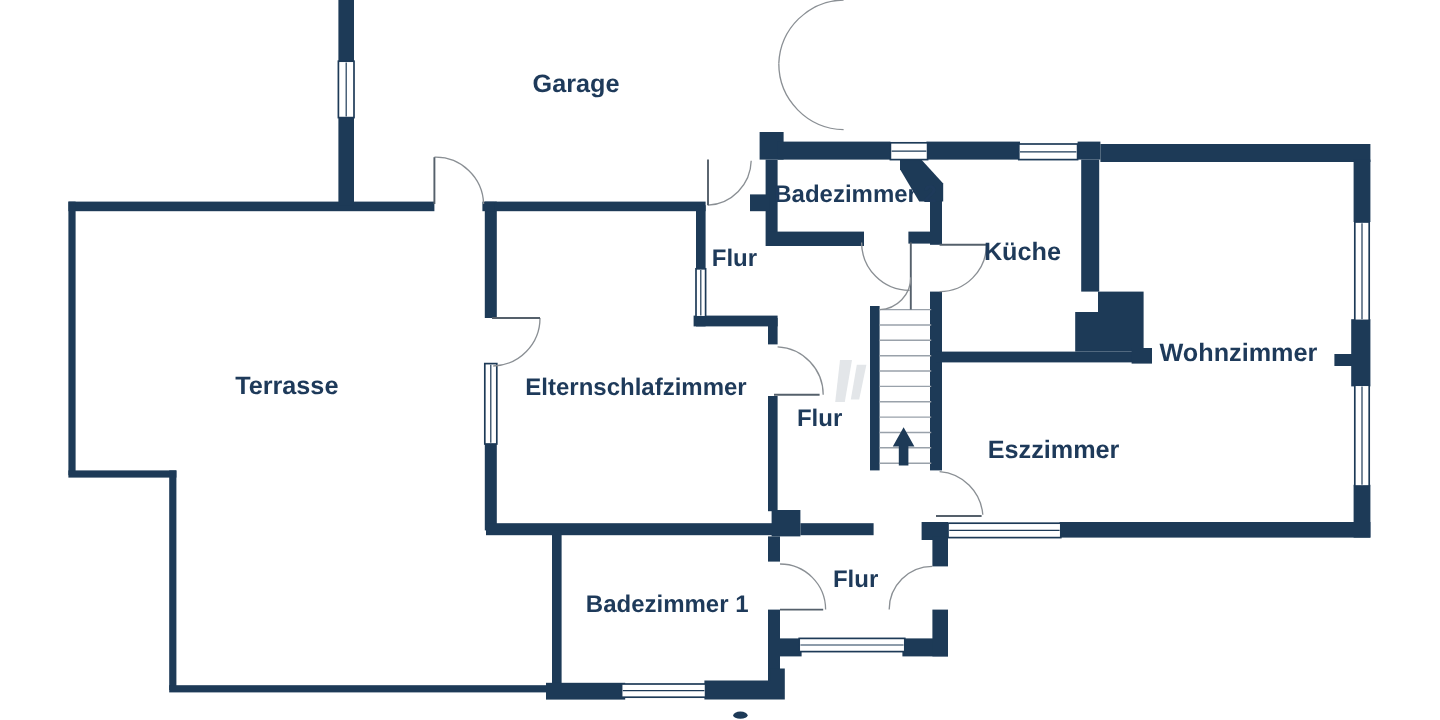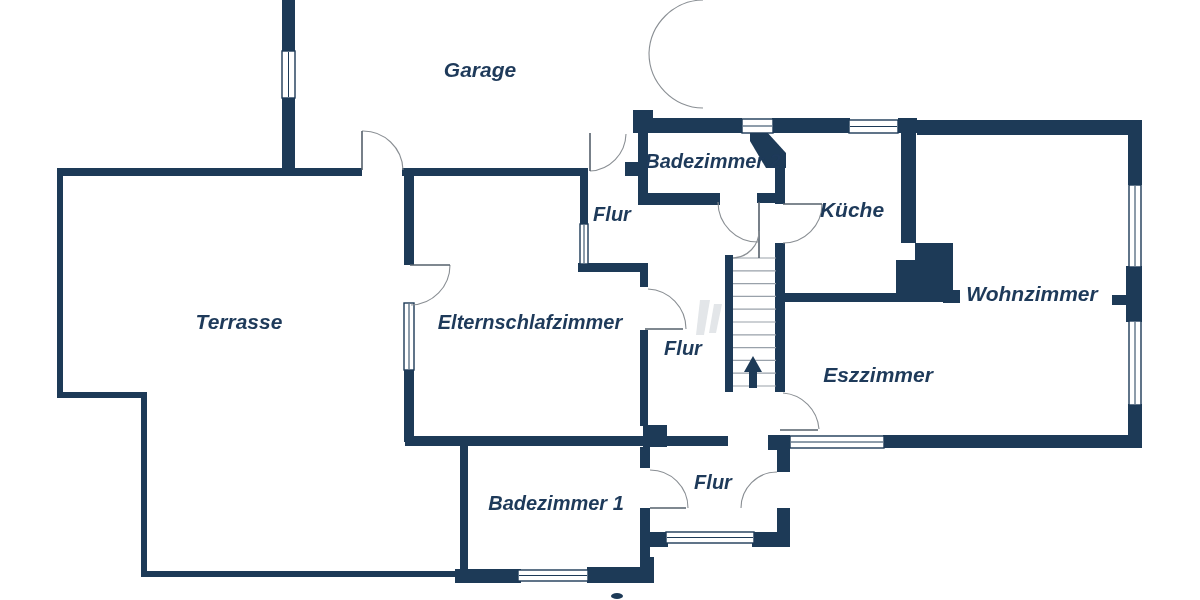--- a/index.html
+++ b/index.html
@@ -1,17 +1,17 @@
 <!DOCTYPE html>
 <html><head>
 <meta charset="utf-8">
 <style>
   html,body{margin:0;padding:0;background:#ffffff;}
   .stage{position:relative;width:1200px;height:600px;background:#be185d;overflow:hidden;
-         font-family:"Liberation Sans", sans-serif;font-style:italic;}
+         font-family:"Liberation Sans", sans-serif;}
   svg{position:absolute;left:0;top:0;}
   text.room-label{font-family:"Liberation Sans", sans-serif;font-weight:bold;}
 </style>
 </head>
 <body>
 
 <div class="stage">
   <svg id="plan" width="1200" height="600" viewBox="0 0 1200 600">
       <rect x="0" y="0" width="1200" height="600" fill="#ffffff"></rect>
       <polygon points="700,300 710,300 704,335 696,335" fill="#b6bdc4" opacity="0.38"></polygon>

